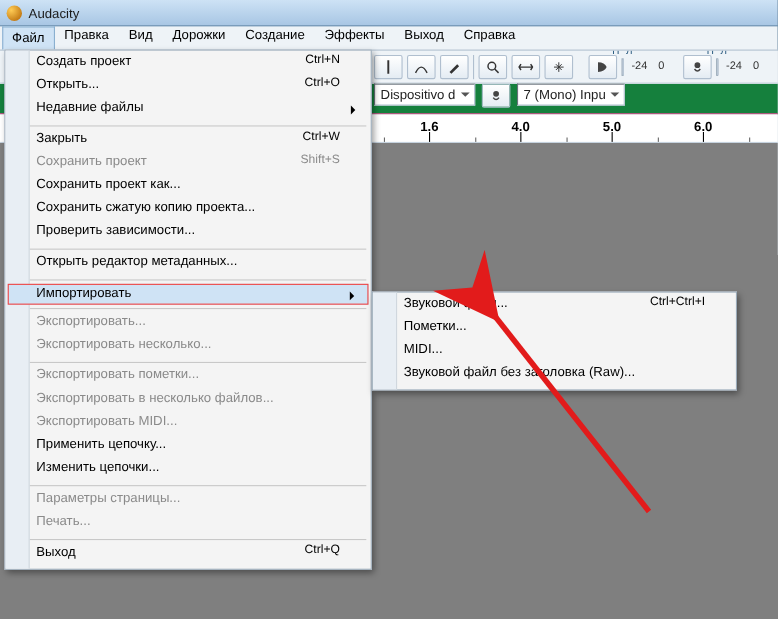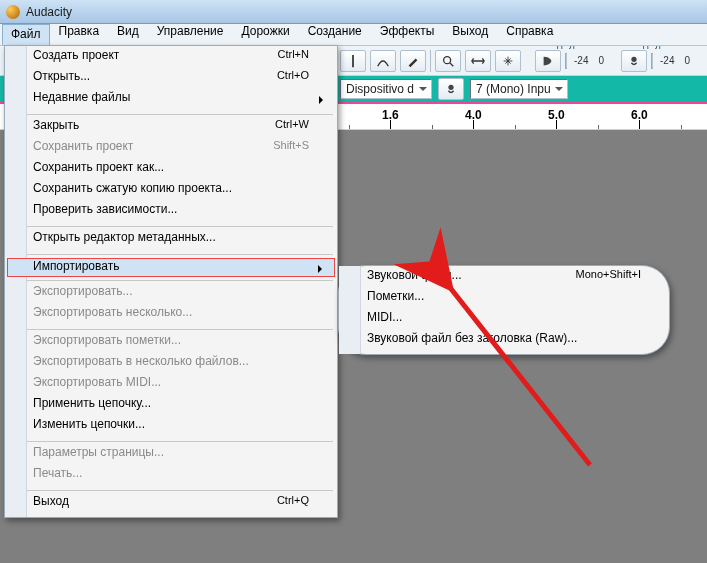--- a/index.html
+++ b/index.html
@@ -17,21 +17,21 @@
   .workspace { position:absolute; left:0; top:46px; right:0; bottom:0; background:#fff; }
 
   .toolbar-row { height:30px; background:#eef3f7; border-bottom:1px solid #c5d2de; display:flex; align-items:center; gap:4px; padding-left:340px; position:relative;}
   .tool-btn { width:26px; height:22px; border:1px solid #b0bfcf; background:linear-gradient(#fff,#e4ecf3); border-radius:2px; display:flex; align-items:center; justify-content:center; font-size:11px; color:#333;}
   .tool-btn svg { width:14px; height:14px; }
   .sep { width:6px; }
   .meter { width:68px; height:18px; border:1px solid #9aaab9; background:#f7fbff; position:relative;}
   .meter .tick { position:absolute; top:0; bottom:0; width:1px; background:#b8c6d4;}
   .db { font-size:10px; color:#333; padding:0 3px;}
 
-  .toolbar-row2 { height:28px; background:#14b8a6; border-bottom:3px solid #ec4899; display:flex; align-items:center; padding-left:340px; gap:6px;}
+  .toolbar-row2 { height:28px; background:#15803d; border-bottom:1px solid #ec4899; display:flex; align-items:flex-start; padding-left:340px; gap:6px;}
   .combo { height:20px; border:1px inset #b0bfcf; background:#fff; font-size:11px; display:flex; align-items:center; padding:0 14px 0 5px; position:relative; color:#222;}
   .combo::after { content:""; position:absolute; right:4px; top:7px; border:4px solid transparent; border-top-color:#555;}
 
   .ruler { height:26px; background:#fff; border-bottom:1px solid #c5d2de; position:relative; color:#000;}
   .ruler .num { position:absolute; top:4px; font-weight:bold; font-size:12px;}
   .ruler .tick-major { position:absolute; bottom:0; width:1px; height:9px; background:#000;}
   .ruler .tick-minor { position:absolute; bottom:0; width:1px; height:4px; background:#666;}
 
   .track-area { position:absolute; top:84px; left:0; right:0; bottom:0; background:#7f7f7f;}
 
@@ -39,40 +39,39 @@
   .menu { position:absolute; background:#f4f4f4; border:1px solid #9aaab9; box-shadow:2px 3px 6px rgba(0,0,0,0.4); padding:2px 2px; z-index:20;}
   .menu .mi { display:flex; align-items:flex-start; height:21px; padding:0 26px 0 26px; color:#000; cursor:default; white-space:nowrap; position:relative;}
   .menu .mi.disabled { color:#8a8a8a; }
   .menu .mi.highlight { background:#cfe3f5; border:1px solid #ef4444; padding:0 25px 0 25px; height:19px;}
   .menu .mi .shortcut { position:absolute; right:26px; color:inherit; font-size:11px;}
   .menu .mi .sub-arrow { position:absolute; right:8px; top:6px; border:4px solid transparent; border-left-color:#000;}
   .menu .msep { height:1px; background:#c8c8c8; margin:3px 2px;}
   .menu .lgut { position:absolute; left:0; top:0; bottom:0; width:22px; background:#e8eef4; border-right:1px solid #d0d7de;}
 
   #menu-file { left:4px; top:45px; width:334px; }
-  #menu-import { left:338px; top:265px; width:332px;border-radius:28px; }
+  #menu-import { left:338px; top:265px; width:332px; }
 
   
   .arrow-svg { position:absolute; left:0; top:0; width:707px; height:563px; pointer-events:none; z-index:50;}
 
   .divider-v { width:1px; height:22px; background:#b0bfcf;}
 </style>
 </head>
 <body>
 
 <div class="titlebar">
   <div class="icon"></div>
   <div class="title">Audacity</div>
 </div>
 
 <div class="menubar">
   <div class="item open">Файл</div>
   <div class="item">Правка</div>
   <div class="item">Вид</div>
-  <div class="item">Управление</div>
   <div class="item">Дорожки</div>
   <div class="item">Создание</div>
   <div class="item">Эффекты</div>
   <div class="item">Выход</div>
   <div class="item">Справка</div>
 </div>
 
 <div class="workspace">
 
   <div class="toolbar-row">
@@ -246,21 +245,21 @@
   <div class="mi">
       <span>Выход</span>
       <span class="shortcut">Ctrl+Q</span>
     </div>
 </div>
 
 <div id="menu-import" class="menu">
   <div class="lgut"></div>
   <div class="mi">
       <span>Звуковой файл...</span>
-      <span class="shortcut">Mono+Shift+I</span>
+      <span class="shortcut">Ctrl+Ctrl+I</span>
     </div>
   <div class="mi">
       <span>Пометки...</span>
     </div>
   <div class="mi">
       <span>MIDI...</span>
     </div>
   <div class="mi">
       <span>Звуковой файл без заголовка (Raw)...</span>
     </div>

